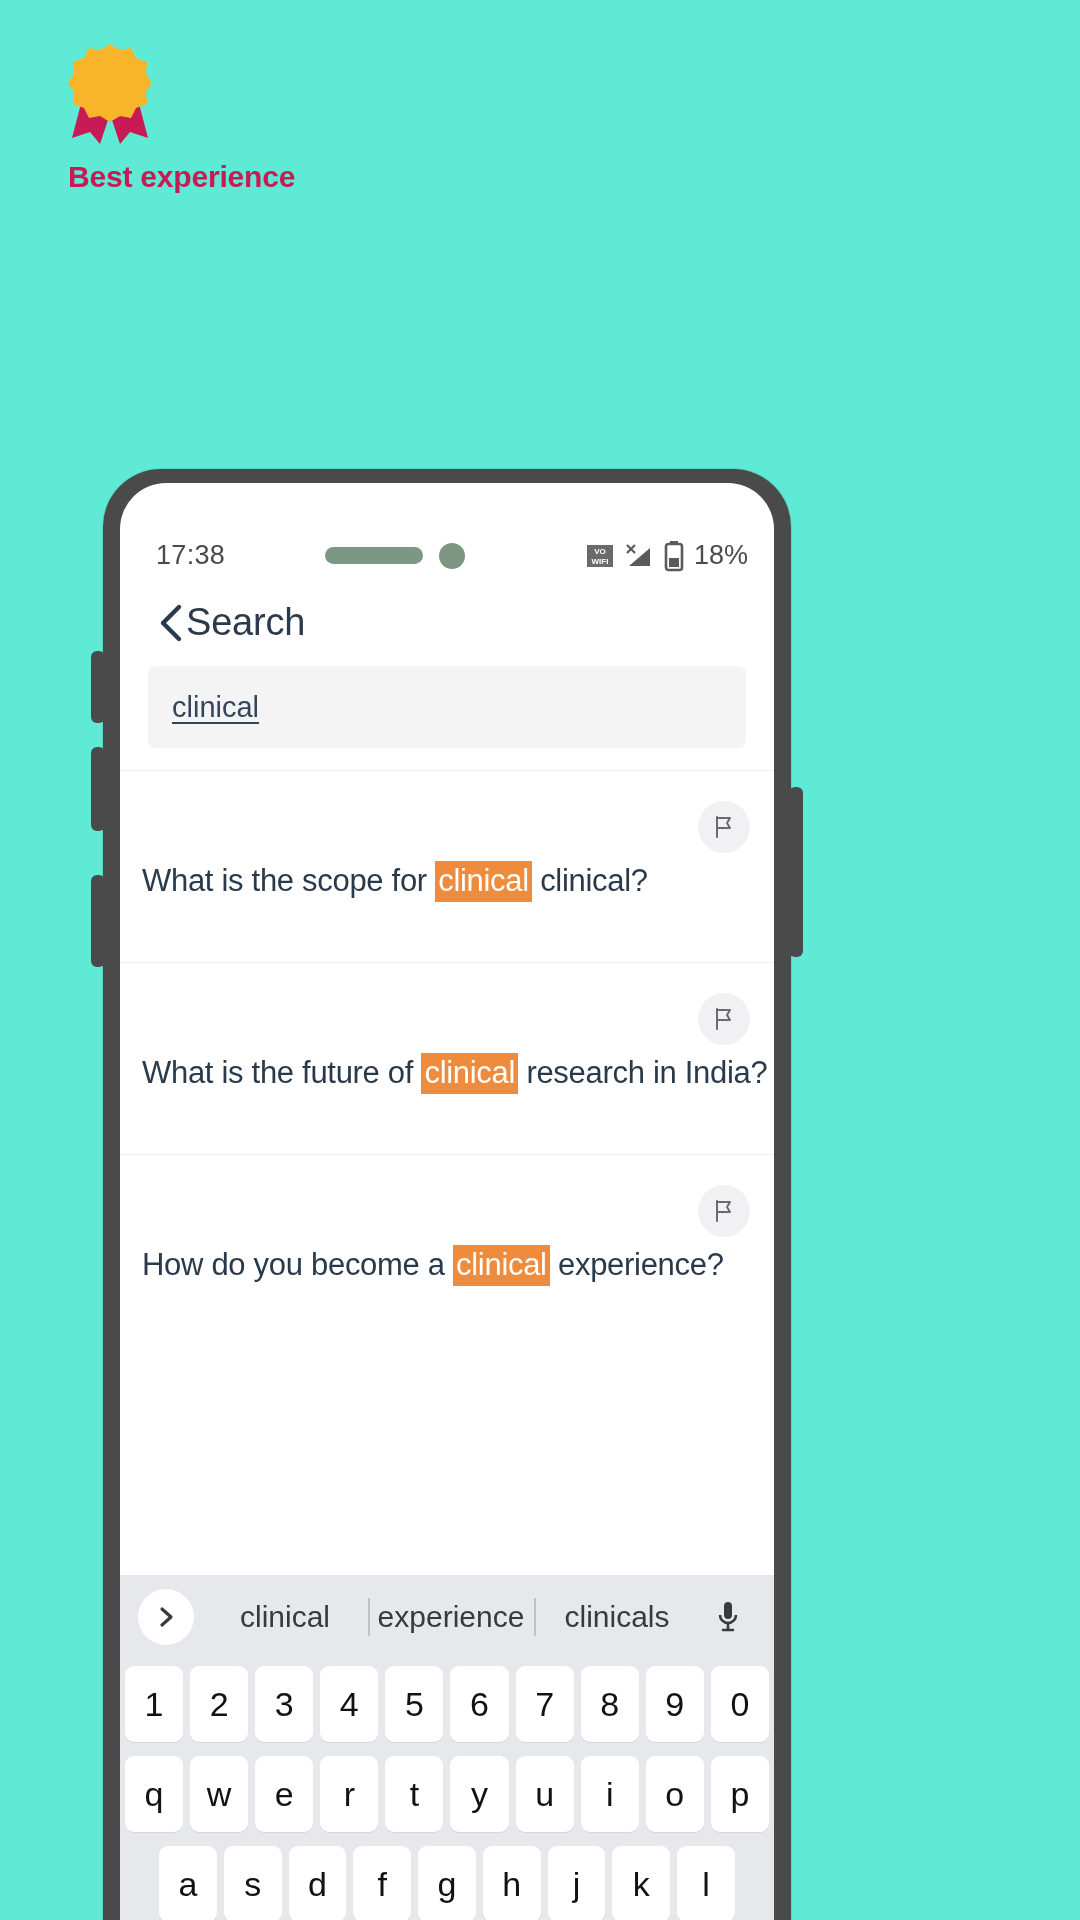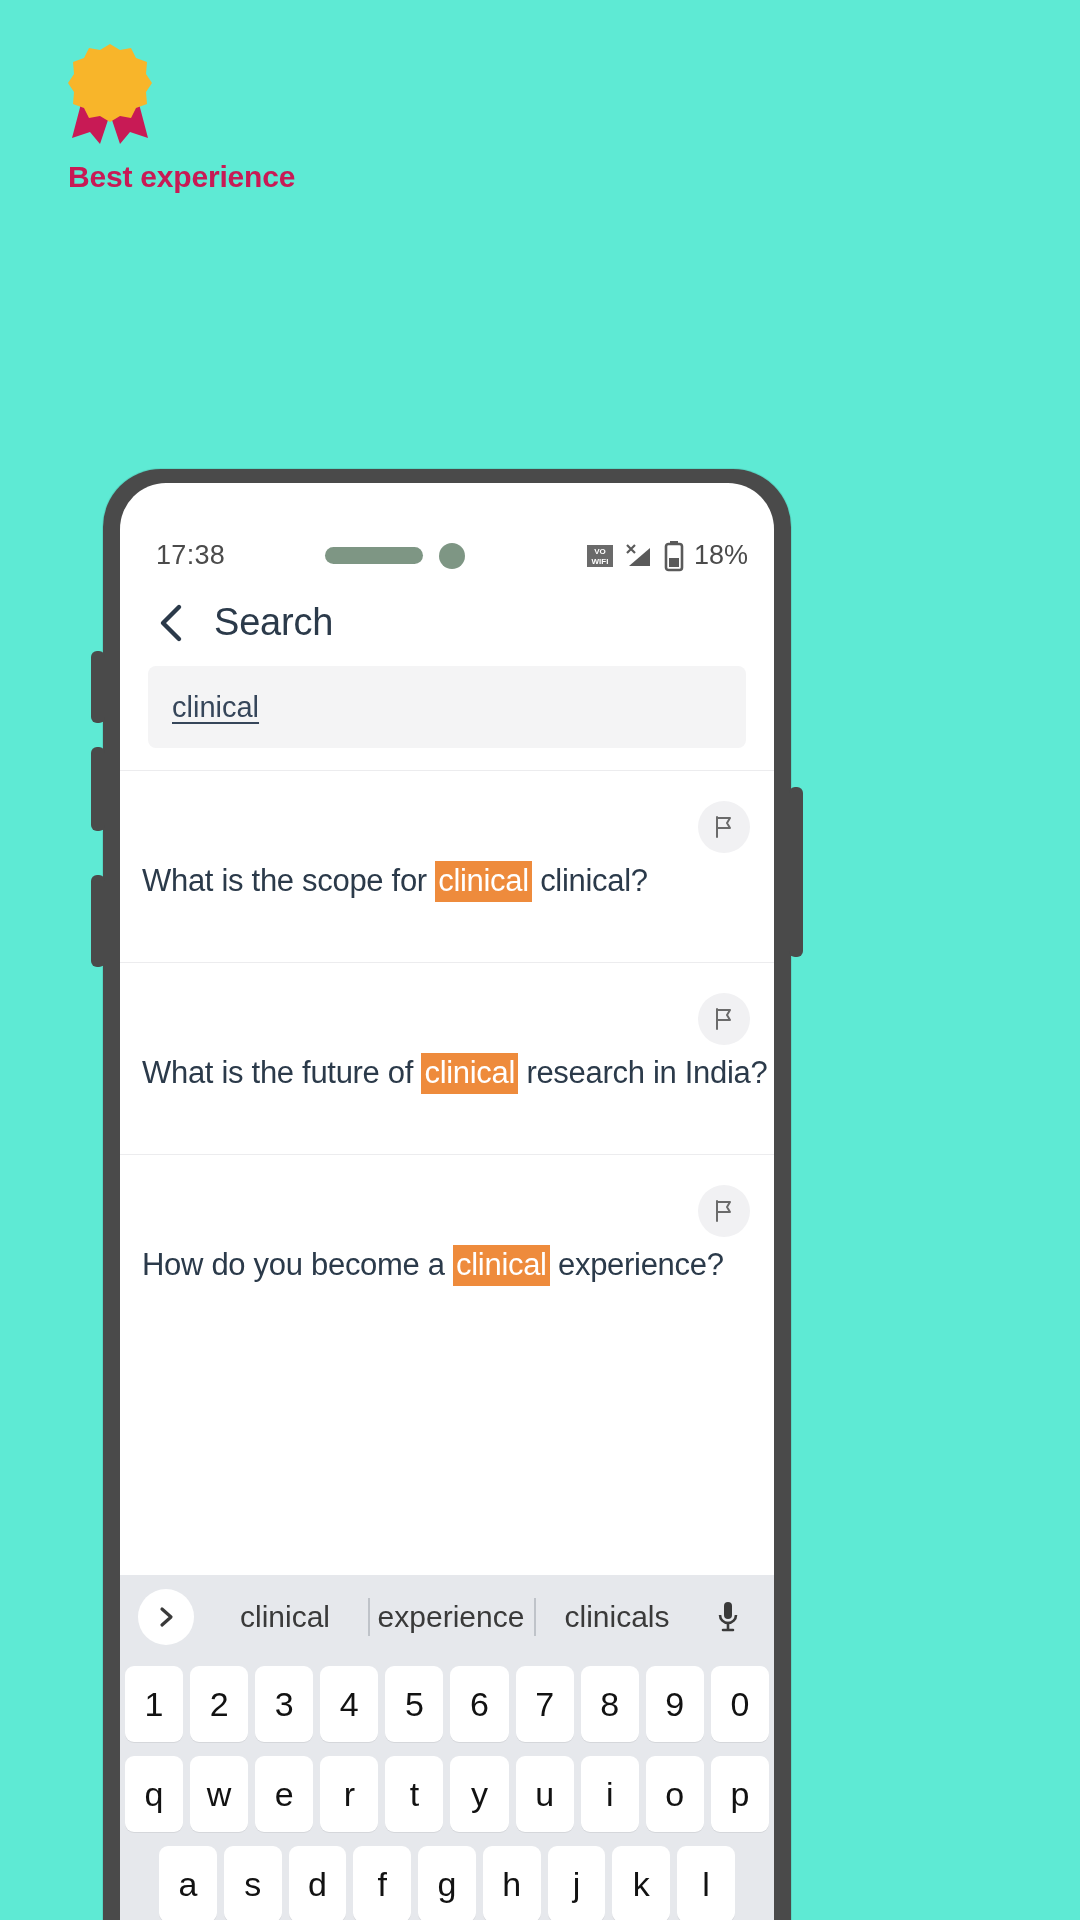--- a/index.html
+++ b/index.html
@@ -54,21 +54,21 @@
     margin-top: 32px;
   }
   .sb-time { font-size: 27px; color: #4B4B4B; letter-spacing: 0.3px; }
   .sb-center { flex: 1; display: flex; align-items: center; justify-content: center; gap: 16px; padding-right: 20px; }
   .pill { width: 98px; height: 17px; border-radius: 9px; background: #7E9684; }
   .dot { width: 26px; height: 26px; border-radius: 50%; background: #7E9684; }
   .sb-right { display: flex; align-items: center; gap: 9px; }
   .sb-pct { font-size: 27px; color: #4B4B4B; }
 
   
-  .appbar { display: flex; align-items: center; gap: 28px; padding: 14px 36px 22px 36px; }
+  .appbar { display: flex; align-items: center; padding: 14px 36px 22px 36px; }
   .back-chevron { width: 30px; height: 40px; }
   .appbar-title { font-size: 38px; color: #2B3A4A; letter-spacing: -0.2px; }
 
   
   .searchwrap { padding: 0 28px 0 28px; }
   .searchfield {
     background: #F4F4F5; border-radius: 8px;
     height: 82px; display: flex; align-items: center;
     padding: 0 24px;
   }

